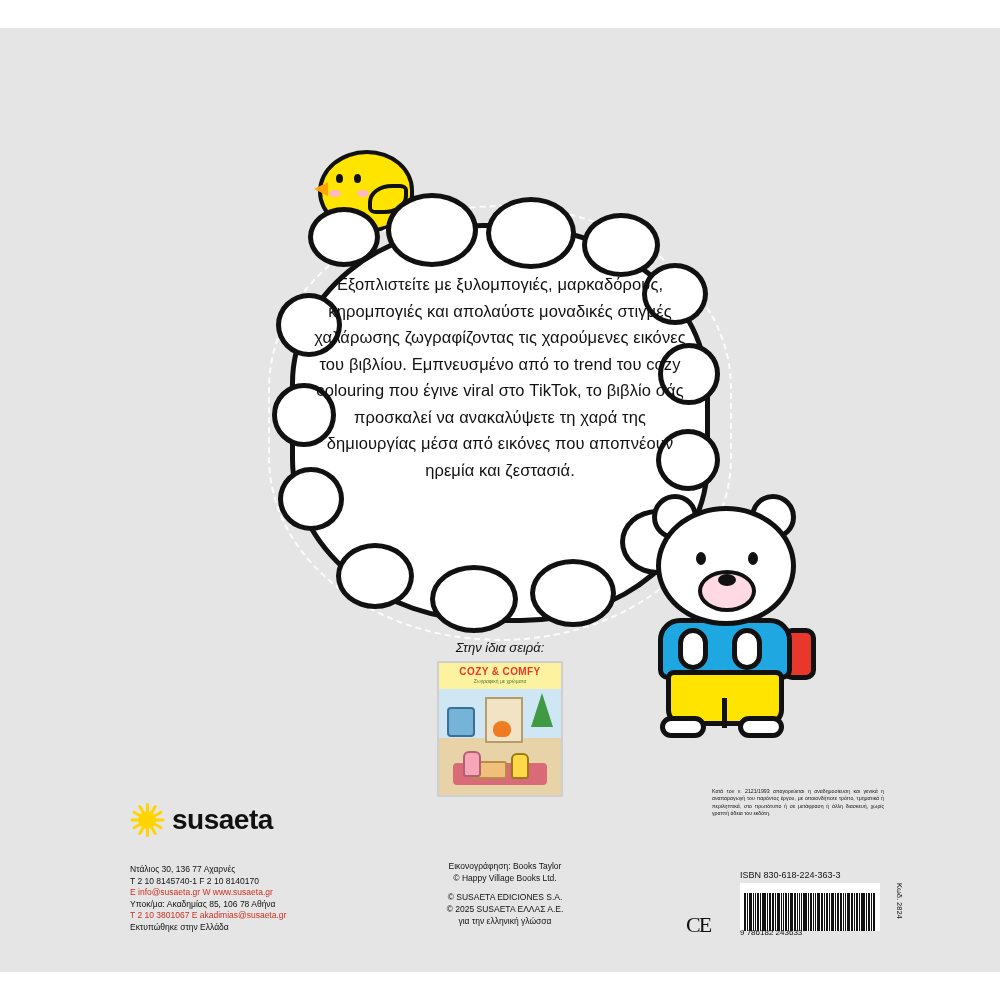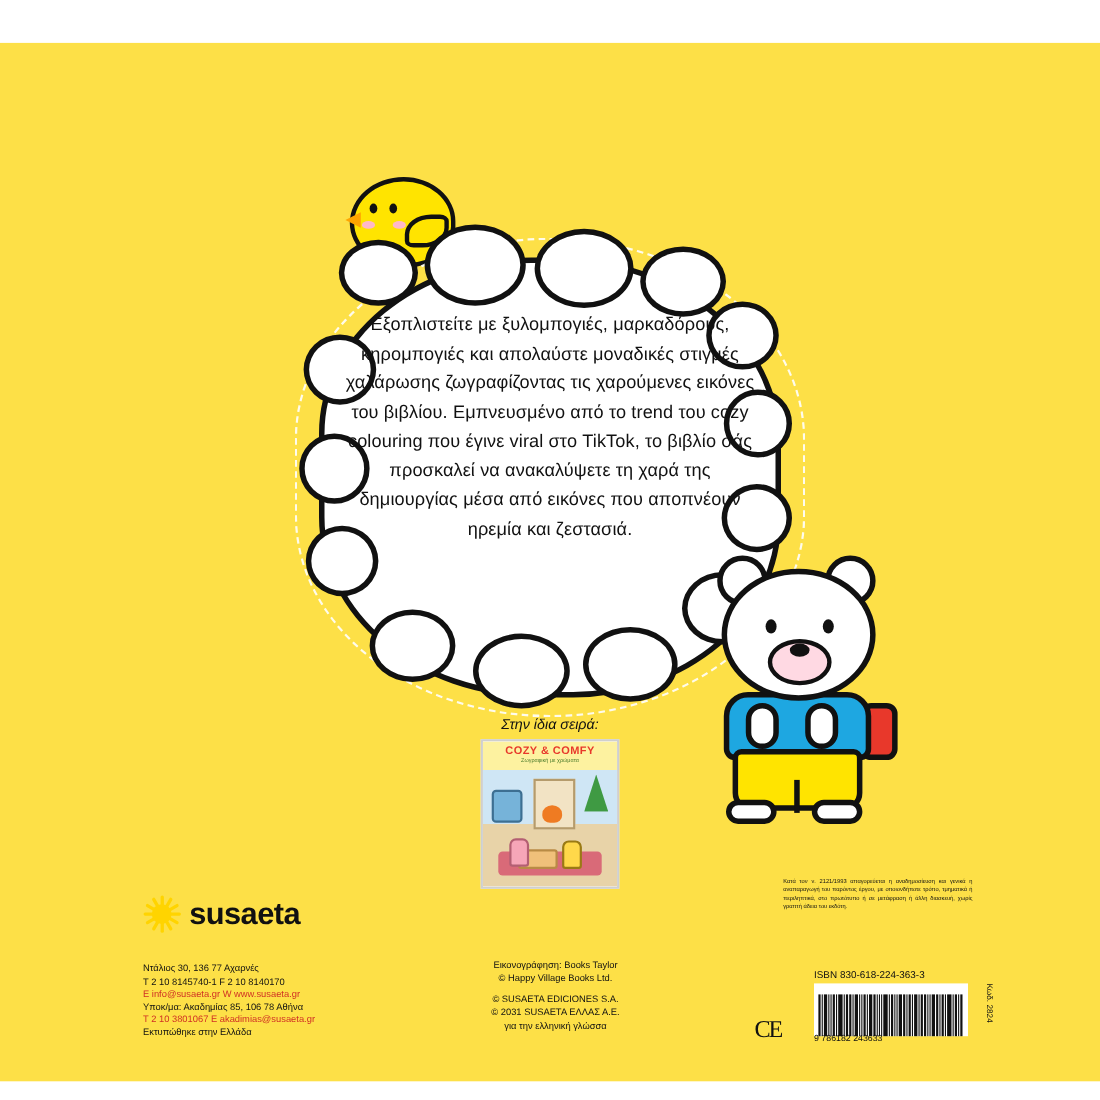--- a/index.html
+++ b/index.html
@@ -14,23 +14,22 @@
     background: #ffffff;
     font-family: "Liberation Sans", sans-serif;
     overflow: hidden;
   }
   .cover {
     position: absolute;
     left: 0;
     top: 28px;
     width: 1000px;
     height: 944px;
-    background: #fde047;
+    background: #e5e5e5;
     overflow: hidden;
-    margin-top: 11px;
   }
 
   
   .bubble-wrap {
     position: absolute;
     left: 290px;
     top: 195px;
     width: 420px;
     height: 400px;
   }
@@ -616,21 +615,21 @@
       <div>Υποκ/μα: Ακαδημίας 85, 106 78 Αθήνα</div>
       <div class="red">T 2 10 3801067 E akadimias@susaeta.gr</div>
       <div>Εκτυπώθηκε στην Ελλάδα</div>
     </div>
 
     <div class="credits">
       <div>Εικονογράφηση: Books Taylor</div>
       <div>© Happy Village Books Ltd.</div>
       <span class="gap"></span>
       <div>© SUSAETA EDICIONES S.A.</div>
-      <div>© 2031 SUSAETA ΕΛΛΑΣ Α.Ε.</div>
+      <div>© 2025 SUSAETA ΕΛΛΑΣ Α.Ε.</div>
       <div>για την ελληνική γλώσσα</div>
     </div>
 
     <div class="legal">Κατά τον ν. 2121/1993 απαγορεύεται η αναδημοσίευση και γενικά η αναπαραγωγή του παρόντος έργου, με οποιονδήποτε τρόπο, τμηματικά ή περιληπτικά, στο πρωτότυπο ή σε μετάφραση ή άλλη διασκευή, χωρίς γραπτή άδεια του εκδότη.</div>
 
     <div class="ce">CE</div>
 
     <div class="isbn-line">
       <span>ISBN</span>
       <span>830-618-224-363-3</span>

